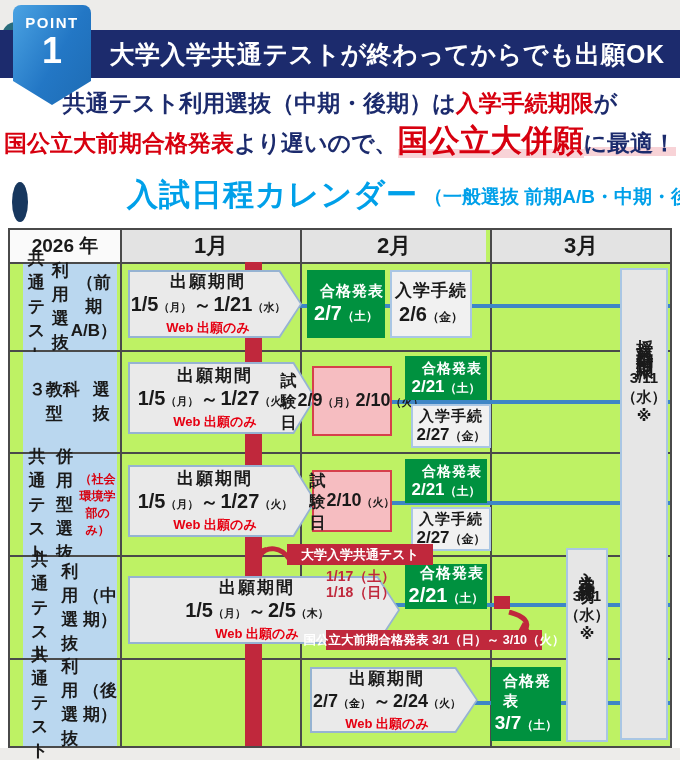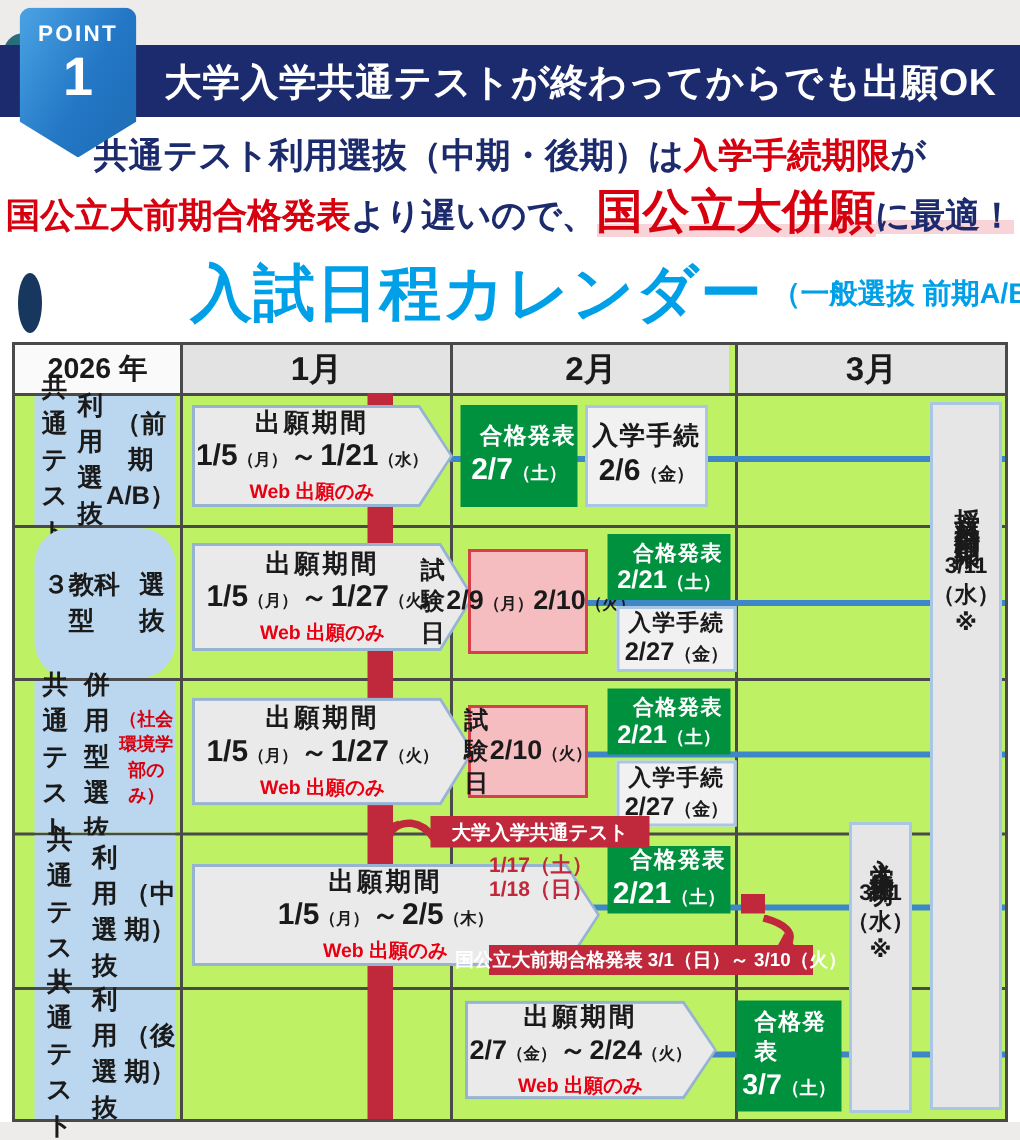--- a/index.html
+++ b/index.html
@@ -28,21 +28,21 @@
   .red { color:#D7000F; }
   .red-big { color:#D7000F; font-size:31px; }
   .hl { background:linear-gradient(to top,#F8D3D7 9px,transparent 9px); }
 
   
   .check-badge { position:absolute; left:17px; top:177px; width:102px; height:37px; background:#00A0E9; color:#fff;
     clip-path:polygon(0 0,78% 0,100% 50%,78% 100%,0 100%);
     display:flex; align-items:center; justify-content:center; padding-right:16px; font-size:15px; letter-spacing:.5px; z-index:2; }
   .check-shadow { position:absolute; left:12px; top:182px; width:16px; height:40px; background:#17375E; border-radius:50%; z-index:1; }
   .check-title { position:absolute; left:127px; top:172px; display:flex; align-items:flex-end; gap:6px; color:#00A0E9; white-space:nowrap; }
-  .ct-main { font-size:41px; line-height:46px; letter-spacing:1px; }
+  .ct-main { font-size:31px; line-height:46px; letter-spacing:1px; }
   .ct-sub { font-size:19px; line-height:42px; }
 
   
   .cal { position:absolute; left:8px; top:228px; width:664px; height:520px; background:#bef264; border:2px solid #4A4A4A; }
   .cal > div, .cal > svg { position:absolute; }
   .vline { top:0; bottom:0; width:2px; background:#4A4A4A; }
   .hline { left:0; right:0; height:2px; background:#4A4A4A; }
   .year-cell { left:0; top:0; width:110px; height:32px; background:#FAFAFA; display:flex; align-items:center; justify-content:center; font-size:19px; color:#1A1A1A; }
   .month-cell { top:0; height:32px; background:#E3E3E3; display:flex; align-items:center; justify-content:center; font-size:22px; color:#1A1A1A; }
   .label-cell { left:13px; width:94px; background:#BAD7EF; display:flex; flex-direction:row; align-items:center; justify-content:center; font-size:17px; line-height:24px; color:#1A1A1A; text-align:center; }
@@ -131,21 +131,21 @@
     <div class="hline" style="top:120px;"></div>
     <div class="hline" style="top:222px;"></div>
     <div class="hline" style="top:325px;"></div>
     <div class="hline" style="top:428px;"></div>
 
     <div class="label-cell" style="top:34px;height:86px;">
       <div>共通テスト</div>
       <div>利用選抜</div>
       <div>（前期 A/B）</div>
     </div>
-    <div class="label-cell" style="top:122px;height:100px;border-radius:24px;">
+    <div class="label-cell" style="top:122px;height:100px;">
       <div>３教科型</div>
       <div>選抜</div>
     </div>
     <div class="label-cell" style="top:224px;height:101px;">
       <div>共通テスト</div>
       <div>併用型選抜</div>
       <div class="sublabel">（社会環境学部のみ）</div>
     </div>
     <div class="label-cell" style="top:327px;height:101px;">
       <div>共通テスト</div>

